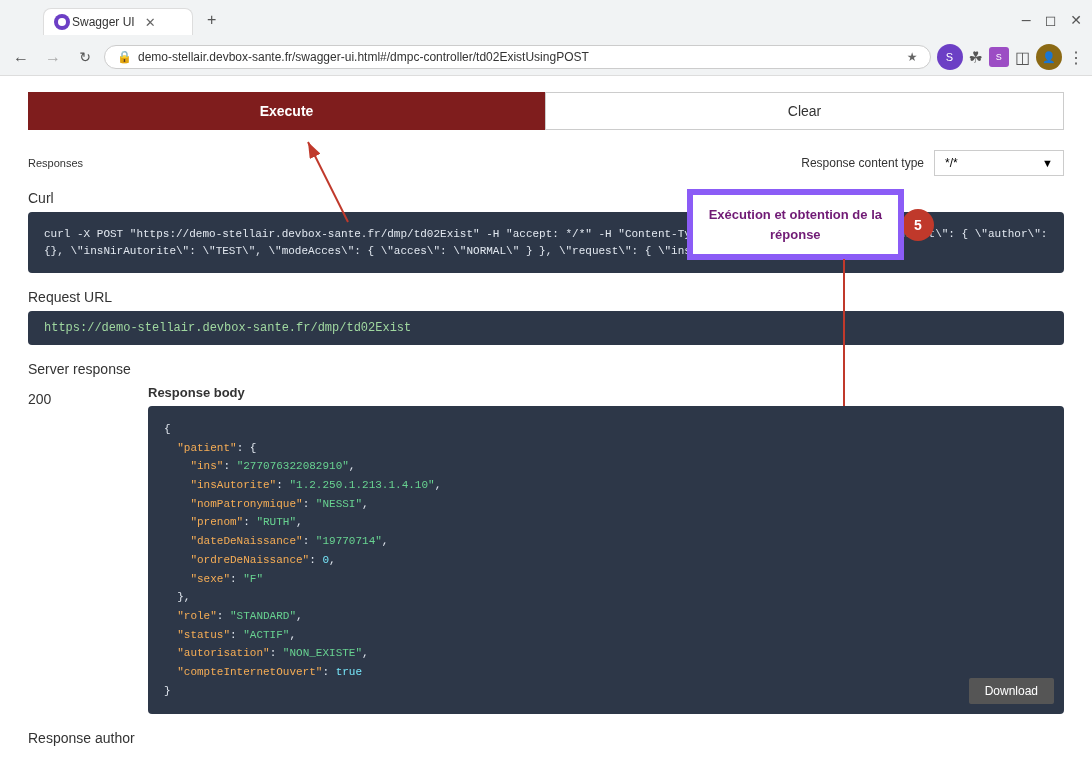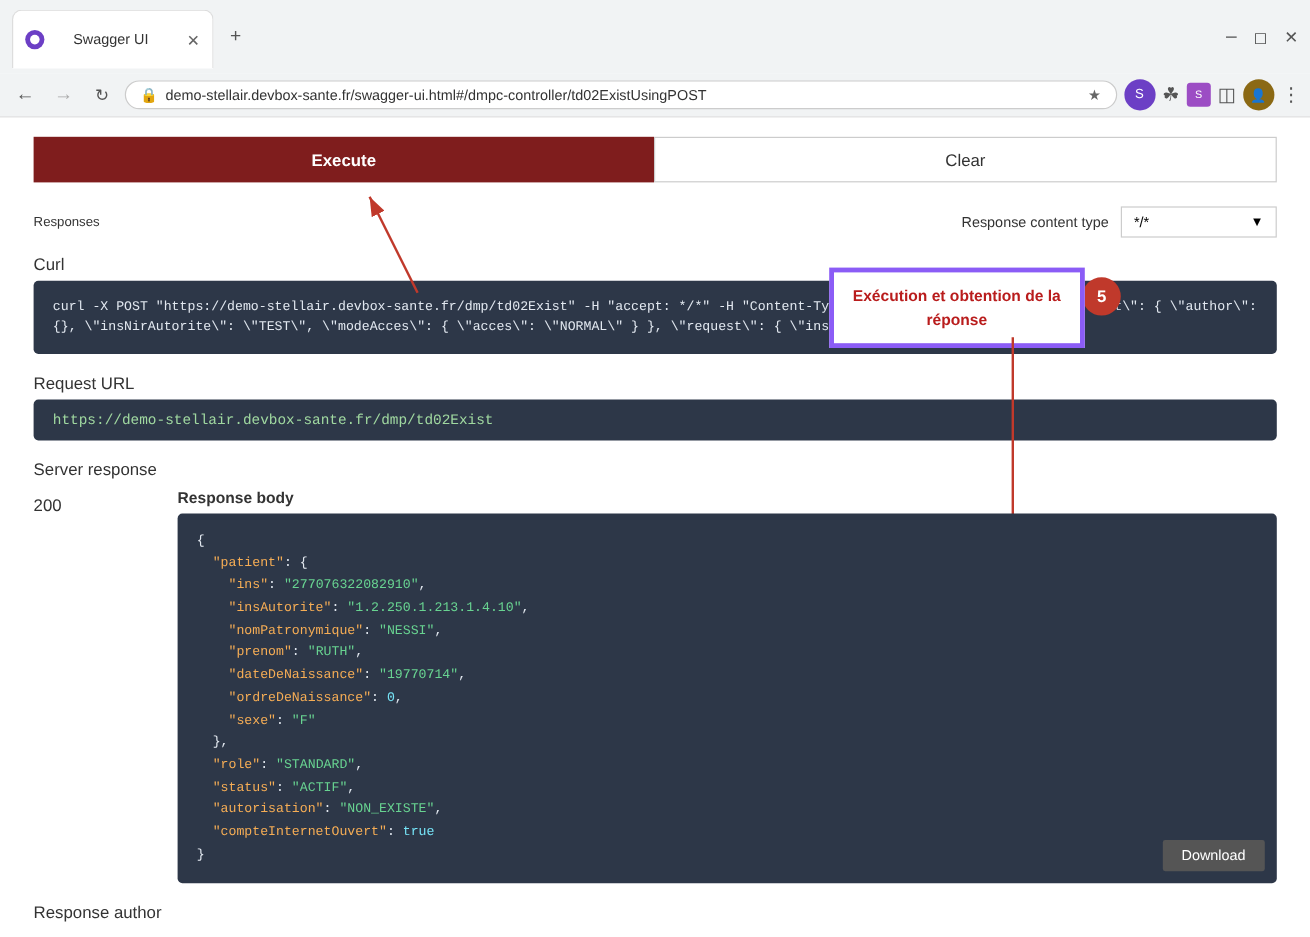--- a/index.html
+++ b/index.html
@@ -6,21 +6,21 @@
     body { font-family: Arial, sans-serif; background: #fff; font-size: 13px; overflow: hidden; }
   </style>
 </head>
 <body>
 
 <div>
 
   <div style="background:#f1f3f4; display:flex; align-items:center; justify-content:space-between; padding:4px 10px;">
     <div style="display:flex; align-items:center; gap:6px; flex:1;">
 
-      <div style="display:flex; align-items:center; background:#fff; border-radius:8px 8px 0 0; padding:16px 10px; gap:24px; font-size:12px; color:#333; min-width:150px; border:1px solid #ddd; border-bottom:none; margin-top:4px;">
+      <div style="display:flex; align-items:center; background:#fff; border-radius:8px 8px 0 0; padding:5px 10px; gap:2px; font-size:12px; color:#333; min-width:150px; border:1px solid #ddd; border-bottom:none; margin-top:4px;margin-left:33px;">
         <div style="width:16px;height:16px;background:#6c3fc5;border-radius:50%;display:flex;align-items:center;justify-content:center;">
           <div style="width:8px;height:8px;background:#fff;border-radius:50%;"></div>
         </div>
         <span>Swagger UI</span>
         <span style="margin-left:8px;color:#666;font-size:13px;">✕</span>
       </div>
       <div style="padding:4px 8px;color:#555;font-size:16px;cursor:pointer;">+</div>
     </div>
     <div style="display:flex;gap:14px;align-items:center;">
       <span style="font-size:16px;color:#555;cursor:pointer;">–</span>
@@ -86,21 +86,21 @@
 
     <div style="margin-bottom:16px;position:relative;">
       <div style="font-size:14px;color:#333;margin-bottom:6px;">Request URL</div>
       <div style="background:#2d3748;color:#a0d8a0;padding:10px 16px;border-radius:4px;font-family:'Courier New',monospace;font-size:12px;">
         <span>https://demo-stellair.devbox-sante.fr/dmp/td02Exist</span>
       </div>
 
       <div style="width:32px;height:32px;background:#c0392b;border-radius:50%;color:#fff;font-size:14px;font-weight:bold;display:flex;align-items:center;justify-content:center;position:absolute;right:130px;top:-80px;">
         <span>5</span>
       </div>
-      <div style="background:#fff;border:4px solid #8b5cf6;color:#b91c1c;font-size:13px;font-weight:bold;padding:10px 16px;text-align:center;position:absolute;right:160px;top:-100px;line-height:1.5;white-space:nowrap;margin-top:12px;">
+      <div style="background:#fff;border:6px solid #8b5cf6;color:#701a75;font-size:13px;font-weight:bold;padding:10px 16px;text-align:center;position:absolute;right:160px;top:-100px;line-height:1.5;white-space:nowrap;">
         <div>Exécution et obtention de la</div>
         <div>réponse</div>
       </div>
 
       <svg style="position:absolute;right:190px;top:-40px;width:60px;height:200px;pointer-events:none;" viewBox="0 0 60 200">
         <defs>
           <marker id="arrowhead2" markerWidth="8" markerHeight="6" refX="8" refY="3" orient="auto">
             <polygon points="0 0, 8 3, 0 6" fill="#c0392b"></polygon>
           </marker>
         </defs>

